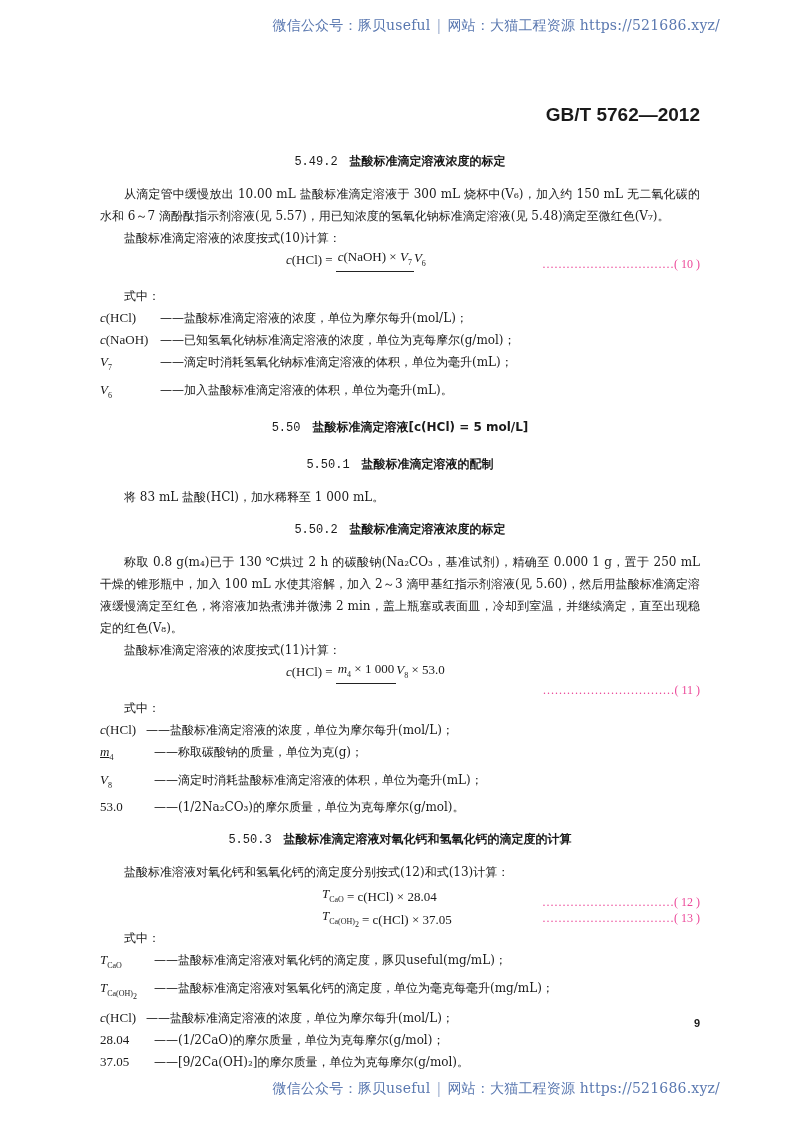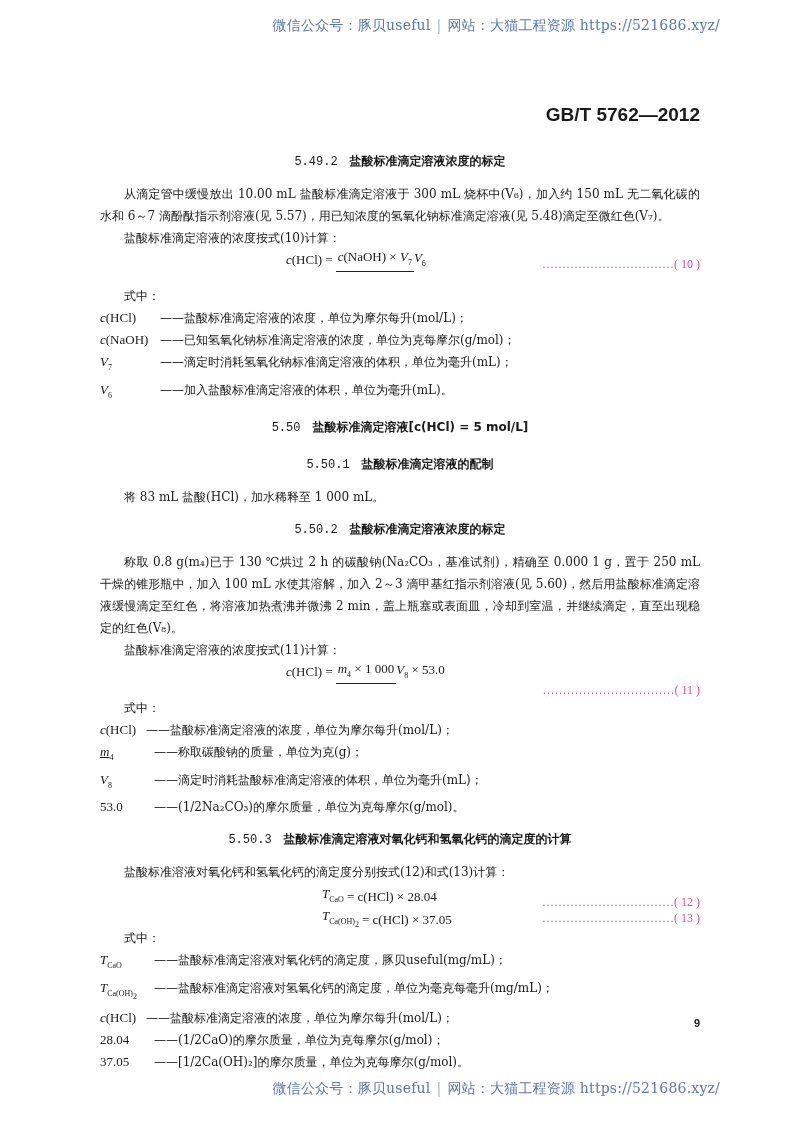--- a/index.html
+++ b/index.html
@@ -146,21 +146,21 @@
   <div class="def">
       <span class="sym" style="width:46px;"><i>c</i>(HCl)</span>
       <span class="txt">——盐酸标准滴定溶液的浓度，单位为摩尔每升(mol/L)；</span>
     </div>
   <div class="def">
       <span class="sym" style="width:54px;">28.04</span>
       <span class="txt">——(1/2CaO)的摩尔质量，单位为克每摩尔(g/mol)；</span>
     </div>
   <div class="def">
       <span class="sym" style="width:54px;">37.05</span>
-      <span class="txt">——[1/2Ca(OH)₂]的摩尔质量，单位为克每摩尔(g/mol)。</span>
+      <span class="txt">——[9/2Ca(OH)₂]的摩尔质量，单位为克每摩尔(g/mol)。</span>
     </div>
 </div>
 
 <div class="page-no">9</div>
 
 <div class="wm wm-bot">
   <span>微信公众号：豚贝useful</span><span class="sep">|</span><span>网站：大猫工程资源 https://521686.xyz/</span>
 </div>
 
 </body></html>

